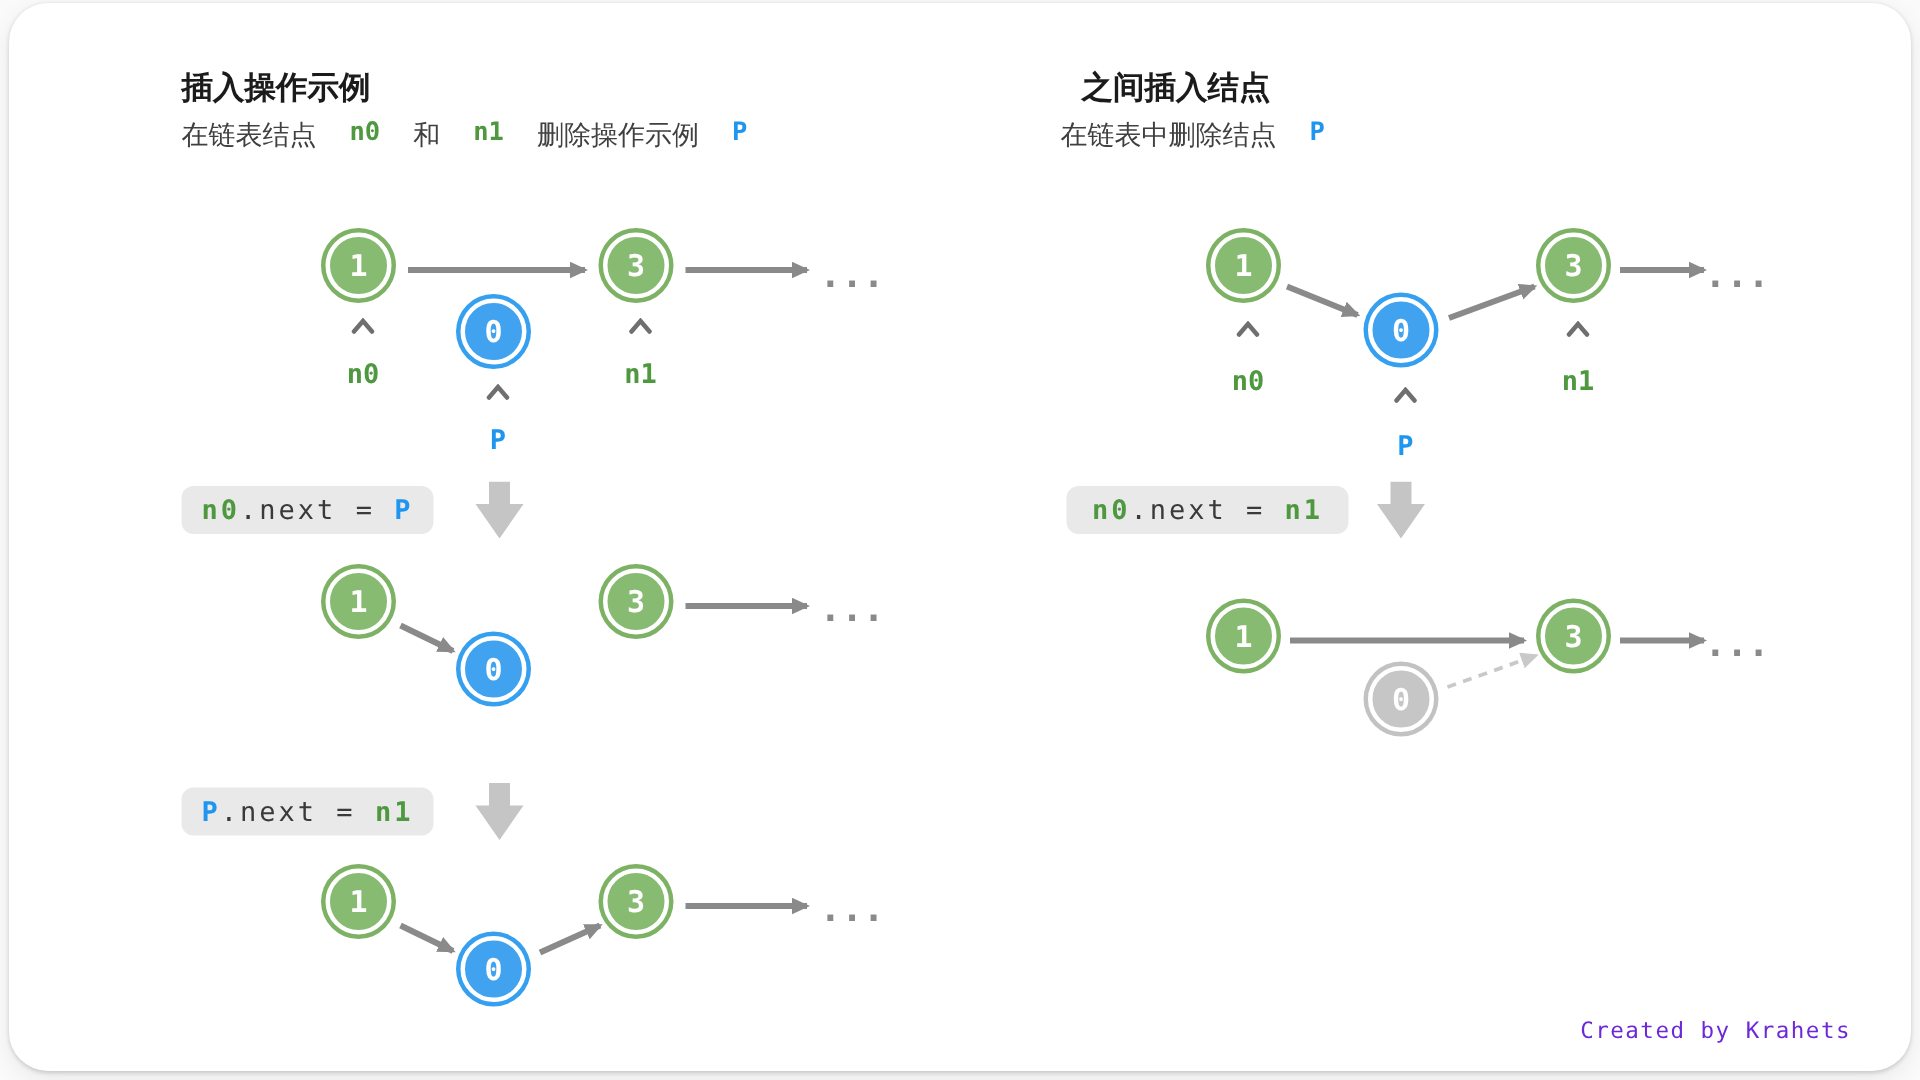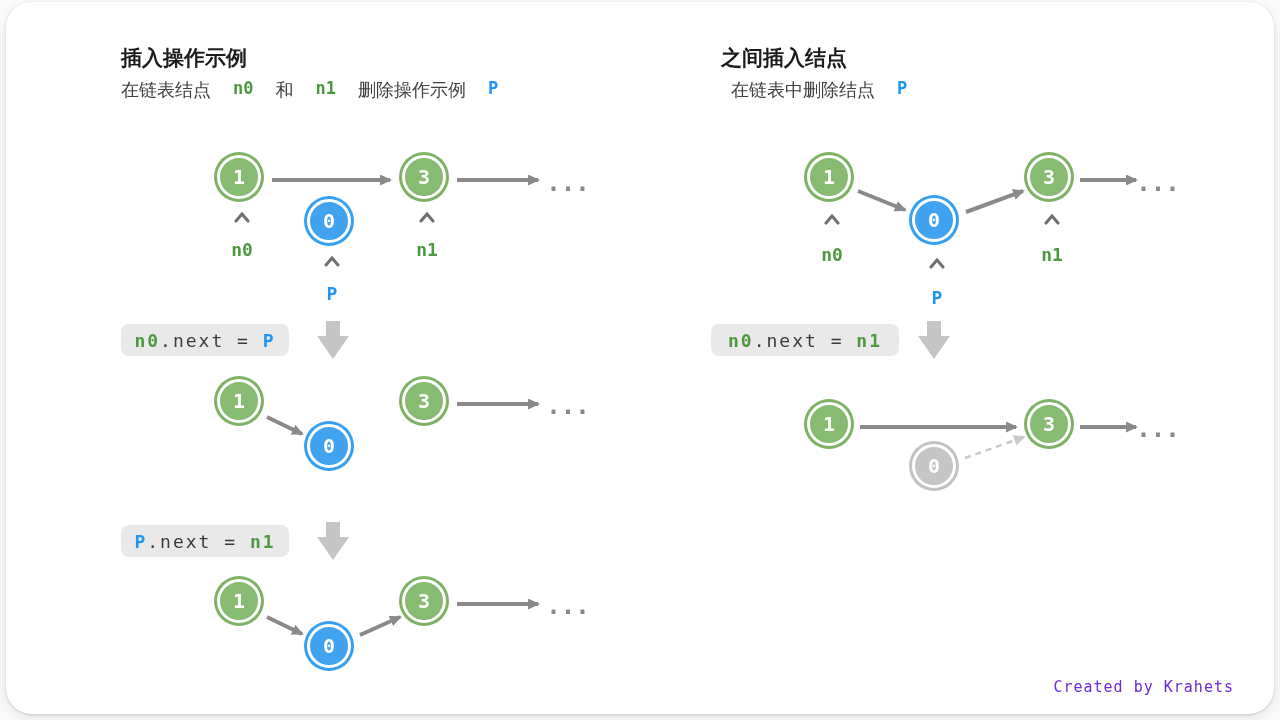--- a/index.html
+++ b/index.html
@@ -153,21 +153,21 @@
     </div>
   <div class="node b" style="left:301px;top:622px">
       <span>0</span>
     </div>
   <div class="node g" style="left:396px;top:577px">
       <span>3</span>
     </div>
   <div class="dots" style="left:540px;top:590px">...</div>
 
   <div class="title" style="left:715px;top:42px">之间插入结点</div>
-  <div class="sub" style="left:725px;top:76px">
+  <div class="sub" style="left:701px;top:76px">
     <span>在链表中删除结点</span>
     <span class="tok b">P</span>
   </div>
 
   <div class="node g" style="left:801px;top:153px">
       <span>1</span>
     </div>
   <div class="node b" style="left:906px;top:196px">
       <span>0</span>
     </div>

